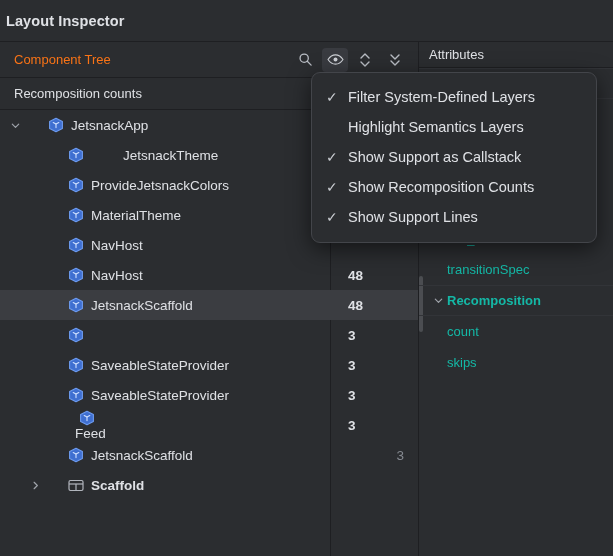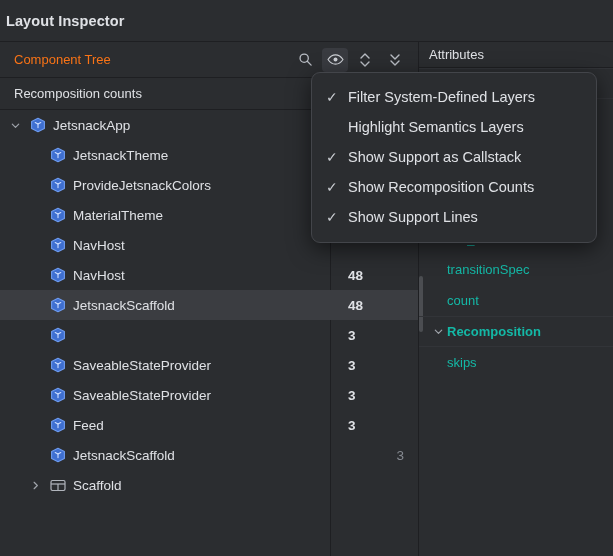--- a/index.html
+++ b/index.html
@@ -113,20 +113,21 @@
     left: 330px; top: 0;
     width: 1px; height: 446px;
     background: #1e1f22;
   }
   .tree-row {
     position: relative;
     height: 30px;
     display: flex;
     align-items: center;
     width: 418px;
+    padding-left: 18px;
   }
   .tree-row.selected { background: #3b3d41; }
   .twisty {
     position: absolute;
     width: 14px; height: 14px;
     display: flex; align-items: center; justify-content: center;
   }
   .twisty svg { display: block; }
   .node-icon {
     width: 16px; height: 16px;
@@ -316,21 +317,21 @@
                 <svg width="16" height="16" viewBox="0 0 16 16">
                   <path d="M8 1.2 L14.4 4.6 L14.4 11.4 L8 14.8 L1.6 11.4 L1.6 4.6 Z" fill="#3f6fd0" stroke="#6d9bef" stroke-width="1.1" stroke-linejoin="round"></path>
                   <path d="M5.2 5.6 L8 7.1 L10.8 5.6" fill="none" stroke="#cfe0ff" stroke-width="1.1" stroke-linecap="round" stroke-linejoin="round"></path>
                   <path d="M8 7.1 L8 10.6" fill="none" stroke="#cfe0ff" stroke-width="1.1" stroke-linecap="round"></path>
                 </svg>
               </span>
               <span class="node-label">JetsnackApp</span>
             </div>
           </div>
           <div class="tree-row">
-            <div class="node-main" style="margin-left: 50px;">
+            <div class="node-main" style="margin-left: 50px; gap: 32px;">
               <span class="node-icon">
                 <svg width="16" height="16" viewBox="0 0 16 16">
                   <path d="M8 1.2 L14.4 4.6 L14.4 11.4 L8 14.8 L1.6 11.4 L1.6 4.6 Z" fill="#3f6fd0" stroke="#6d9bef" stroke-width="1.1" stroke-linejoin="round"></path>
                   <path d="M5.2 5.6 L8 7.1 L10.8 5.6" fill="none" stroke="#cfe0ff" stroke-width="1.1" stroke-linecap="round" stroke-linejoin="round"></path>
                   <path d="M8 7.1 L8 10.6" fill="none" stroke="#cfe0ff" stroke-width="1.1" stroke-linecap="round"></path>
                 </svg>
               </span>
               <span class="node-label">JetsnackTheme</span>
             </div>
           </div>
@@ -428,21 +429,21 @@
                   <path d="M8 1.2 L14.4 4.6 L14.4 11.4 L8 14.8 L1.6 11.4 L1.6 4.6 Z" fill="#3f6fd0" stroke="#6d9bef" stroke-width="1.1" stroke-linejoin="round"></path>
                   <path d="M5.2 5.6 L8 7.1 L10.8 5.6" fill="none" stroke="#cfe0ff" stroke-width="1.1" stroke-linecap="round" stroke-linejoin="round"></path>
                   <path d="M8 7.1 L8 10.6" fill="none" stroke="#cfe0ff" stroke-width="1.1" stroke-linecap="round"></path>
                 </svg>
               </span>
               <span class="node-label">SaveableStateProvider</span>
             </div>
             <div class="count-cell left">3</div>
           </div>
           <div class="tree-row">
-            <div class="node-main" style="margin-left: 50px;">
+            <div class="node-main" style="margin-left: 50px; flex-direction: column;">
               <span class="node-icon">
                 <svg width="16" height="16" viewBox="0 0 16 16">
                   <path d="M8 1.2 L14.4 4.6 L14.4 11.4 L8 14.8 L1.6 11.4 L1.6 4.6 Z" fill="#3f6fd0" stroke="#6d9bef" stroke-width="1.1" stroke-linejoin="round"></path>
                   <path d="M5.2 5.6 L8 7.1 L10.8 5.6" fill="none" stroke="#cfe0ff" stroke-width="1.1" stroke-linecap="round" stroke-linejoin="round"></path>
                   <path d="M8 7.1 L8 10.6" fill="none" stroke="#cfe0ff" stroke-width="1.1" stroke-linecap="round"></path>
                 </svg>
               </span>
               <span class="node-label">Feed</span>
             </div>
             <div class="count-cell left">3</div>
@@ -459,21 +460,21 @@
               <span class="node-label">JetsnackScaffold</span>
             </div>
             <div class="count-cell right">3</div>
           </div>
           <div class="tree-row">
             <div class="twisty" style="left: 28px;">
               <svg width="11" height="11" viewBox="0 0 12 12" fill="none" stroke="#a0a4ab" stroke-width="1.3" stroke-linecap="round" stroke-linejoin="round">
                 <polyline points="4.5,2.5 8,6 4.5,9.5"></polyline>
               </svg>
             </div>
-            <div class="node-main" style="margin-left: 50px;">
+            <div class="node-main" style="margin-left: 50px; font-weight: bold;">
               <span class="node-icon">
                 <svg width="16" height="13" viewBox="0 0 16 13" fill="none" stroke="#b1b5bc" stroke-width="1.2">
                   <rect x="1" y="1.5" width="14" height="10" rx="1.4"></rect>
                   <line x1="1" y1="5" x2="15" y2="5"></line>
                   <line x1="8" y1="5" x2="8" y2="11.5"></line>
                 </svg>
               </span>
               <span class="node-label">Scaffold</span>
             </div>
           </div>
@@ -513,32 +514,32 @@
             <div class="attr-twisty">
               <svg width="11" height="11" viewBox="0 0 12 12" fill="none" stroke="#a0a4ab" stroke-width="1.3" stroke-linecap="round" stroke-linejoin="round">
                 <polyline points="4.5,2.5 8,6 4.5,9.5"></polyline>
               </svg>
             </div>
             <span class="attr-name">this_AnimatedContent</span>
           </div>
           <div class="attr-row child">
             <span class="attr-name">transitionSpec</span>
           </div>
-          <div class="attr-row child">
-            <span class="attr-name">count</span>
-          </div>
           <div class="attr-row group">
             <div class="attr-twisty">
               <svg width="11" height="11" viewBox="0 0 12 12" fill="none" stroke="#a0a4ab" stroke-width="1.3" stroke-linecap="round" stroke-linejoin="round">
                 <polyline points="2.5,4.5 6,8 9.5,4.5"></polyline>
               </svg>
             </div>
             <span class="attr-name">Recomposition</span>
           </div>
           <div class="attr-row child">
+            <span class="attr-name">count</span>
+          </div>
+          <div class="attr-row child">
             <span class="attr-name">skips</span>
           </div>
         </div>
     </div>
   </div>
 
   <div class="popup">
     <div id="popup-items">
         <div class="popup-item">
           <span class="popup-check">✓</span>

